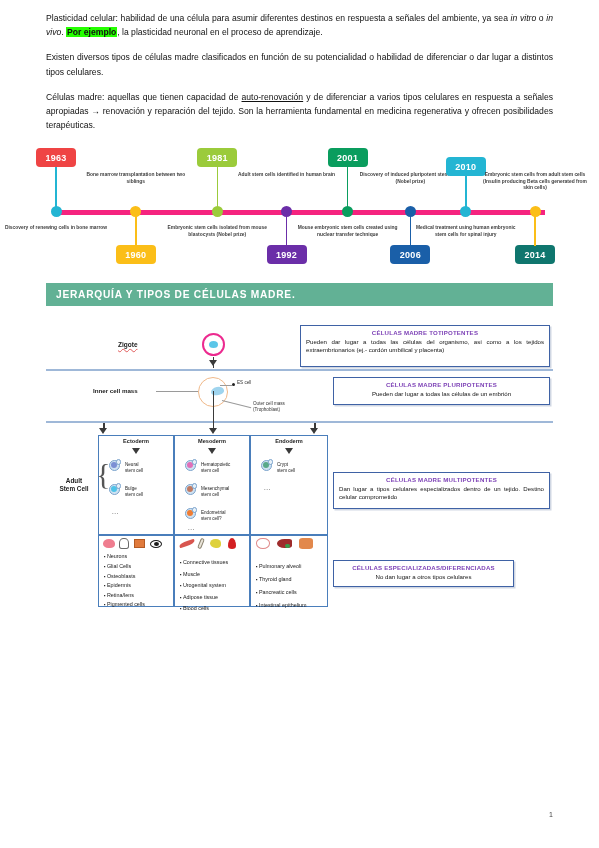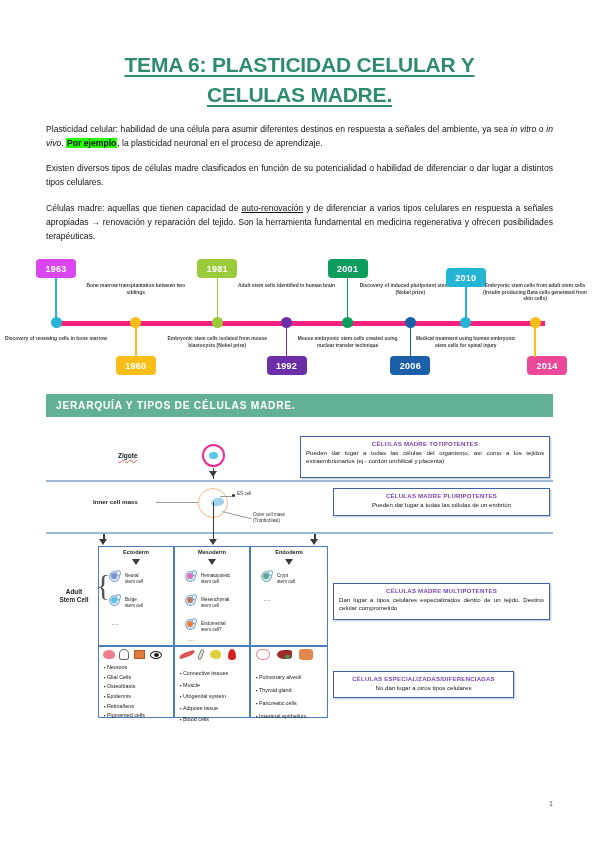--- a/index.html
+++ b/index.html
@@ -153,43 +153,39 @@
 
   .page-num { position:absolute; right:46px; top:800px; font-size:7px; color:#444; }
 
   .organ { position:absolute; }
 </style>
 </head>
 <body>
 
 <div class="page">
 
-  <div class="doc-title">
-    <span>TEMA 6: PLASTICIDAD CELULAR Y</span>
-    <span class="l2">CELULAS MADRE.</span>
-  </div>
 
 
   <div class="para">
     <b>Plasticidad celular</b><span>: habilidad de una célula para asumir diferentes destinos en respuesta a señales del ambiente, ya sea </span><i>in vitro</i><span> o </span><i>in vivo</i><span>. </span><span class="hl">Por ejemplo</span><span>, la plasticidad neuronal en el proceso de aprendizaje.</span>
   </div>
 
   <div class="para">
     <span>Existen diversos tipos de células madre clasificados en función de su </span><b>potencialidad</b><span> o habilidad de diferenciar o dar lugar a distintos tipos celulares.</span>
   </div>
 
   <div class="para">
     <b>Células madre</b><span>: aquellas que tienen capacidad de </span><span class="uline">auto-renovación</span><span> y de diferenciar a varios tipos celulares en respuesta a señales apropiadas → </span><b>renovación y reparación del tejido</b><span>. Son la herramienta fundamental en </span><b>medicina regenerativa</b><span> y ofrecen posibilidades terapéuticas.</span>
   </div>
 
   <div class="timeline-wrap">
     <div class="tl-line"></div>
     <div id="timeline-nodes">
         <div class="tl-node up lbl-below" style="left: 10px;">
-          <div class="tl-badge" style="background: #d946ef;">1963</div>
+          <div class="tl-badge" style="background: #ef4444;">1963</div>
           <div class="tl-stem" style="background: rgb(35, 181, 211);"></div>
           <div class="tl-dot" style="background: rgb(35, 181, 211);"></div>
           <div class="tl-label">Discovery of renewing cells in bone marrow</div>
         </div>
         <div class="tl-node dn lbl-above" style="left: 89.8333px;">
           <div class="tl-badge" style="background: rgb(251, 190, 24);">1960</div>
           <div class="tl-stem" style="background: rgb(251, 190, 24);"></div>
           <div class="tl-dot" style="background: rgb(251, 190, 24);"></div>
           <div class="tl-label">Bone marrow transplantation between two siblings</div>
         </div>
@@ -217,21 +213,21 @@
           <div class="tl-dot" style="background: rgb(26, 95, 168);"></div>
           <div class="tl-label">Discovery of induced pluripotent stem cells (Nobel prize)</div>
         </div>
         <div class="tl-node up lbl-below" style="left: 419.757px;">
           <div class="tl-badge" style="background: rgb(35, 181, 211); margin-top: 9px;">2010</div>
           <div class="tl-stem" style="background: rgb(35, 181, 211);"></div>
           <div class="tl-dot" style="background: rgb(35, 181, 211);"></div>
           <div class="tl-label">Medical treatment using human embryonic stem cells for spinal injury</div>
         </div>
         <div class="tl-node dn lbl-above" style="left: 489px;">
-          <div class="tl-badge" style="background: #ec4899; margin-left: 12px;">2014</div>
+          <div class="tl-badge" style="background: #0f766e;">2014</div>
           <div class="tl-stem" style="background: rgb(251, 190, 24);"></div>
           <div class="tl-dot" style="background: rgb(251, 190, 24);"></div>
           <div class="tl-label">Embryonic stem cells from adult stem cells (Insulin producing Beta cells generated from skin cells)</div>
         </div>
       </div>
   </div>
 
   <div class="section-bar">JERARQUÍA Y TIPOS DE CÉLULAS MADRE.</div>
 
   <div class="diagram">

